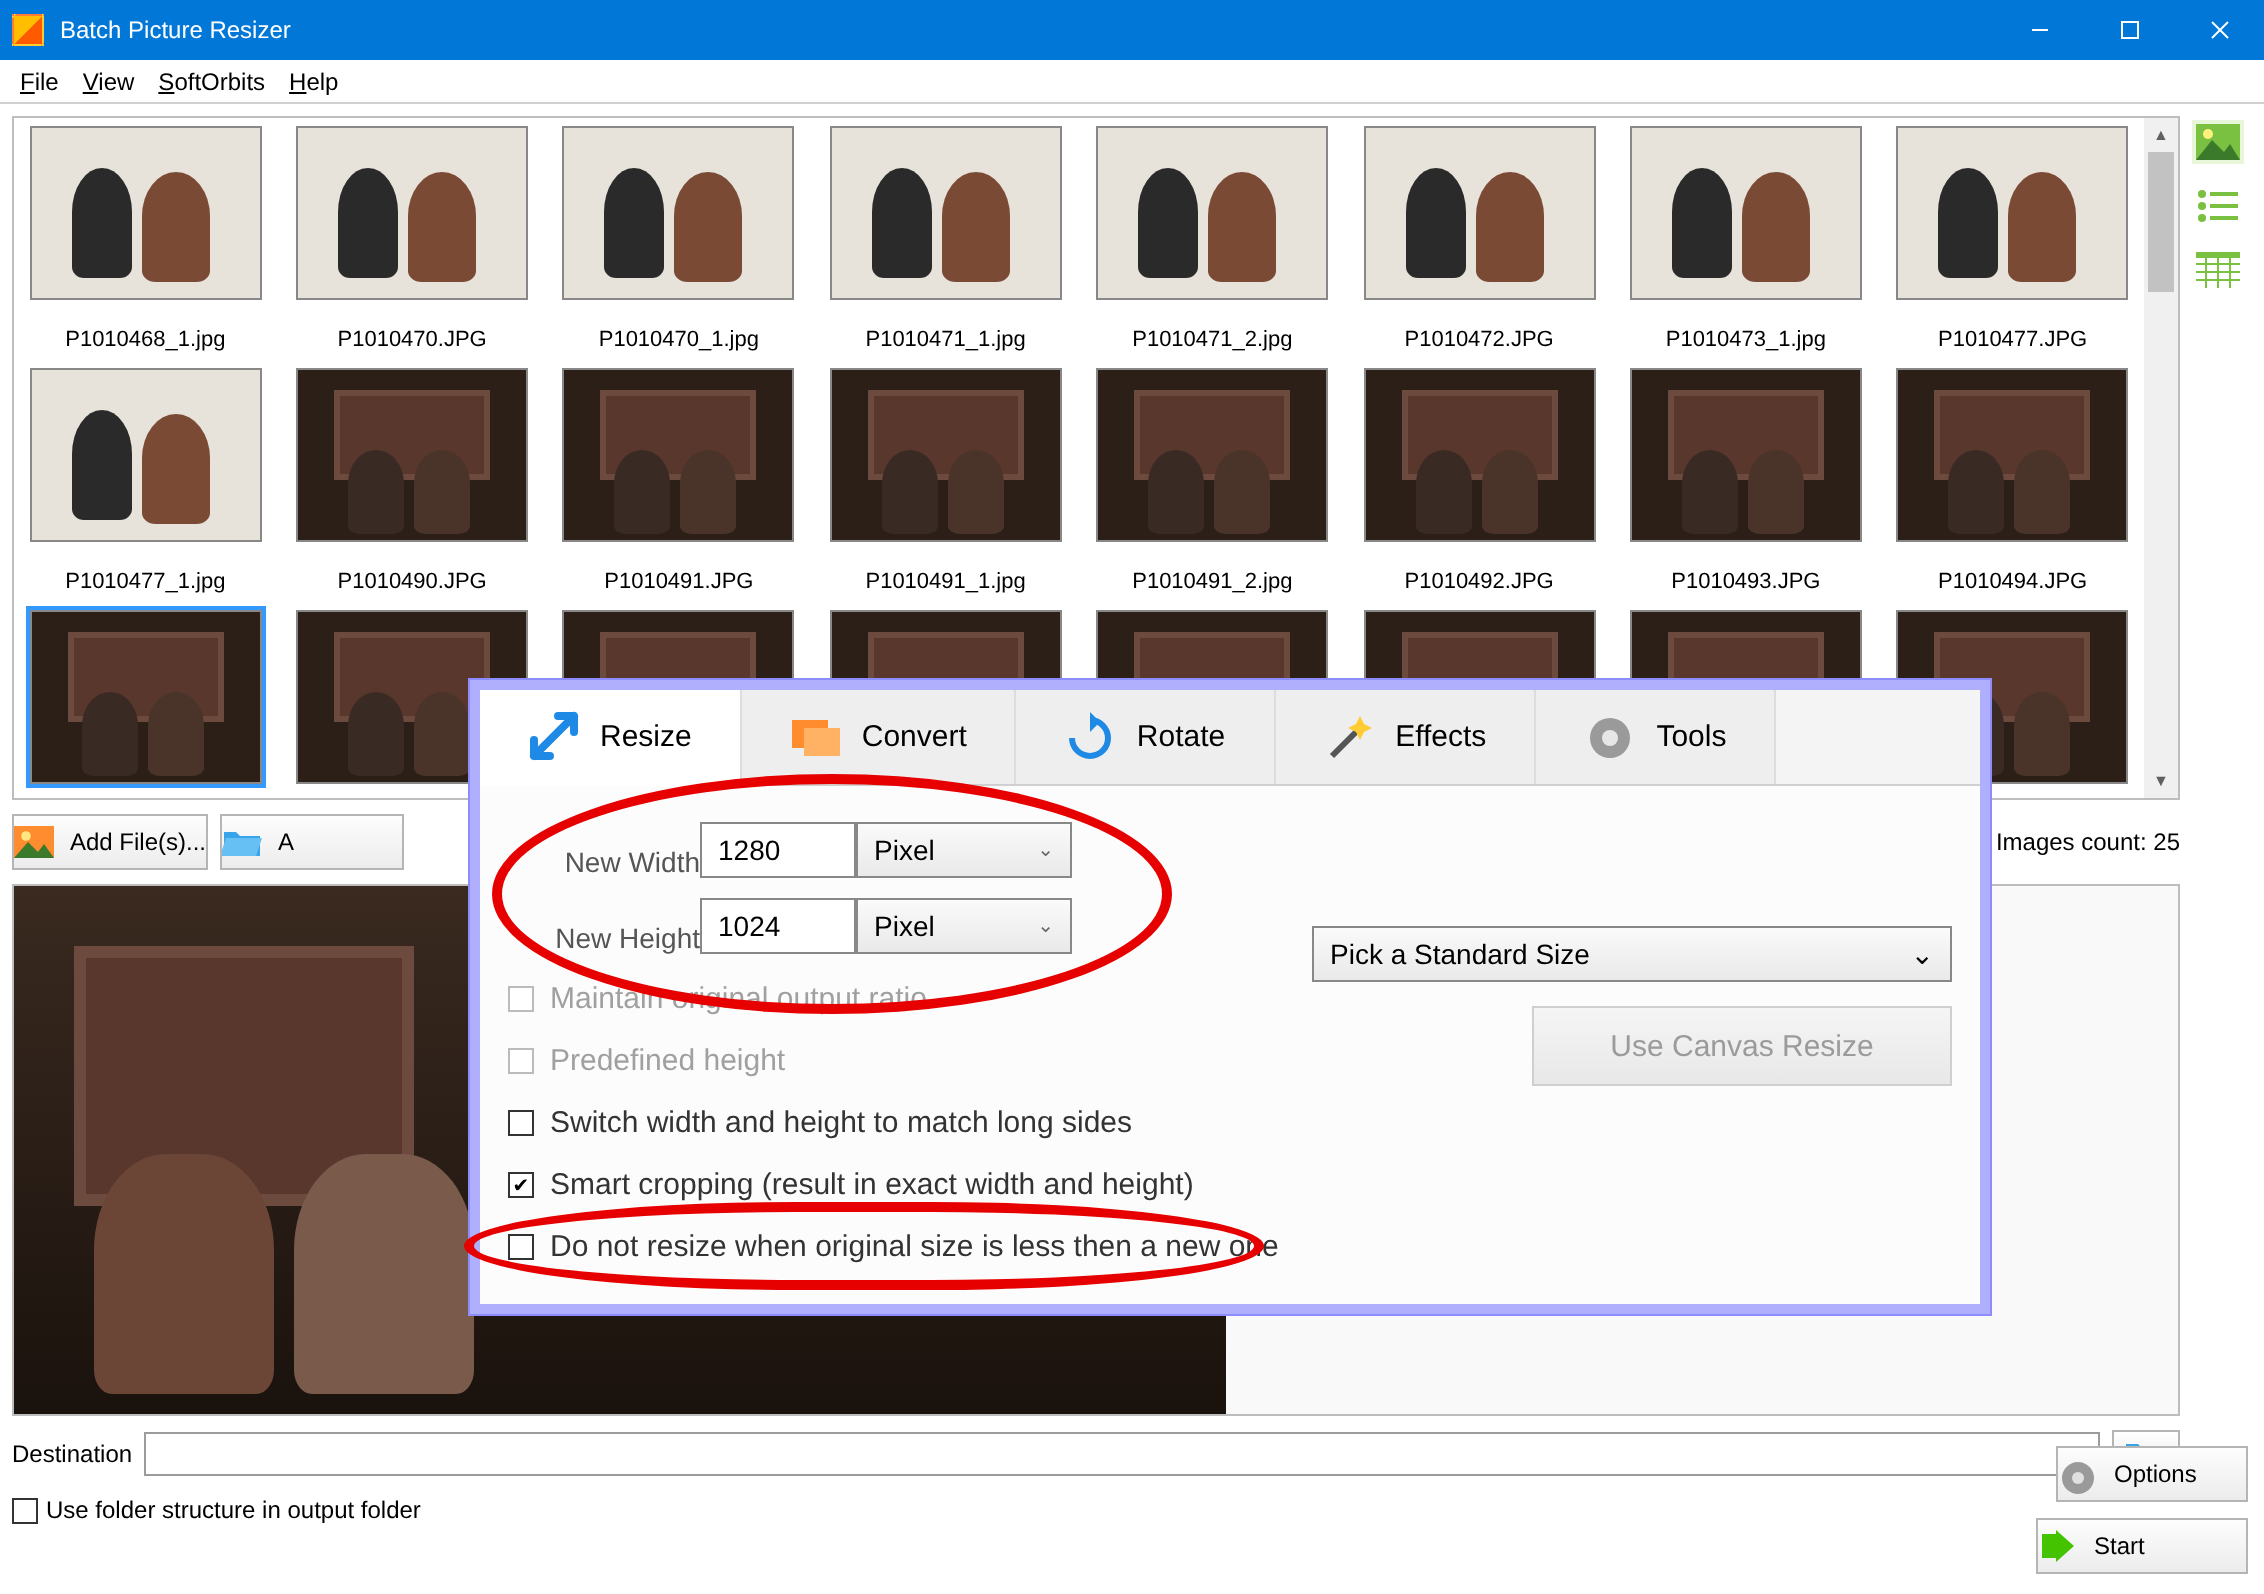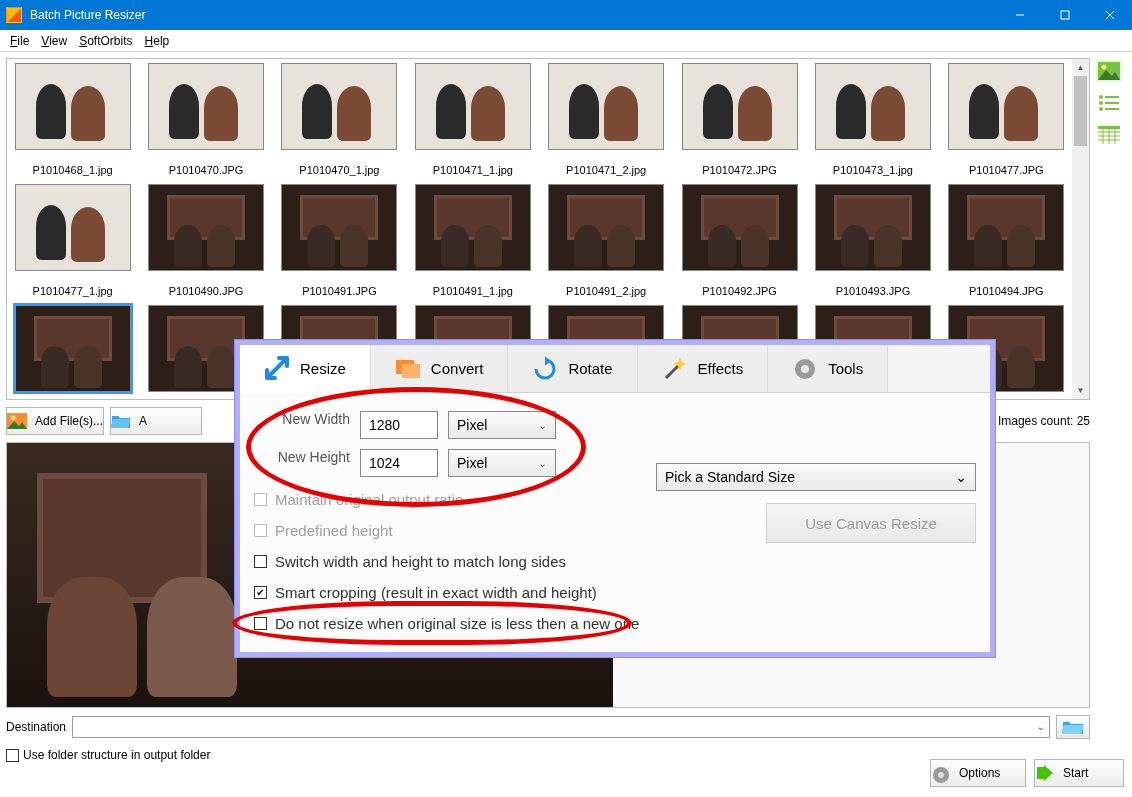--- a/index.html
+++ b/index.html
@@ -61,36 +61,36 @@
 
 
 .overlay { position: absolute; left: 235px; top: 288px; width: 760px; border: 5px solid #7b7bff99; background: #fcfcfc; z-index: 20; box-shadow: 0 0 0 1px #8c8cff; }
 
 .tabs { display: flex; height: 48px; border-bottom: 1px solid #d0d0d0; background: #f4f4f4; }
 .tab { display: flex; align-items: center; gap: 10px; padding: 0 24px; font-size: 15px; border-right: 1px solid #ddd; background: #eee; }
 .tab.active { background: #fff; border-bottom: 2px solid #fff; margin-bottom: -1px; text-align: right; }
 .tab .ticon { width: 26px; height: 26px; }
 
 .panelbody { padding: 18px 14px 20px; display: flex; flex-direction: column; gap: 14px; position: relative; }
-.dimrow { display: flex; align-items: flex-start; gap: 10px; }
+.dimrow { display: flex; align-items: flex-end; }
 .dimrows { display: flex; flex-direction: column; gap: 10px; }
 .dimlbl { width: 96px; text-align: right; font-size: 14px; color: #555; }
 .numbox { width: 78px; height: 28px; border: 1px solid #888; text-align: left; padding: 0 8px; font-size: 14px; }
 .unitsel { width: 108px; height: 28px; border: 1px solid #888; display: flex; align-items: center; justify-content: space-between; padding: 0 8px; font-size: 14px; background: linear-gradient(#fafafa,#e9e9e9); }
 .unitsel .dd { font-size: 10px; color: #666; }
 .stdwrap { position: absolute; right: 14px; top: 70px; display: flex; flex-direction: column; gap: 12px; }
 .stdsel { width: 320px; height: 28px; border: 1px solid #888; display: flex; align-items: center; justify-content: space-between; padding: 0 8px; font-size: 14px; background: linear-gradient(#fafafa,#e9e9e9); }
 .canvasbtn { width: 210px; height: 40px; border: 1px solid #cfcfcf; background: linear-gradient(#f5f5f5,#e8e8e8); color: #9b9b9b; display: flex; align-items: center; justify-content: center; font-size: 15px; align-self: flex-end; text-align: center; }
 .optrow { display: flex; align-items: center; gap: 8px; font-size: 15px; color: #333; }
 .optrow.dim { color: #a0a0a0; }
 .circle-red { position: absolute; border: 5px solid #e60000; border-radius: 50%; pointer-events: none; z-index: 5; }
 
-.bottomright { position: absolute; right: 8px; bottom: 10px; display: flex; flex-direction: row; gap: 8px; align-items: flex-end; }
+.bottomright { position: absolute; right: 8px; bottom: 10px; display: flex; flex-direction: column; gap: 8px; align-items: flex-end; }
 .optbtn { width: 96px; }
-.startbtn { width: 90px; }
+.startbtn { width: 106px; }
 .startbtn .icon svg path { fill: #44c300; }
 
 </style>
 </head>
 <body>
 
 <div class="titlebar">
   <div class="appicon"></div>
   <div class="titletext">Batch Picture Resizer</div>
   <div class="winbtn">

